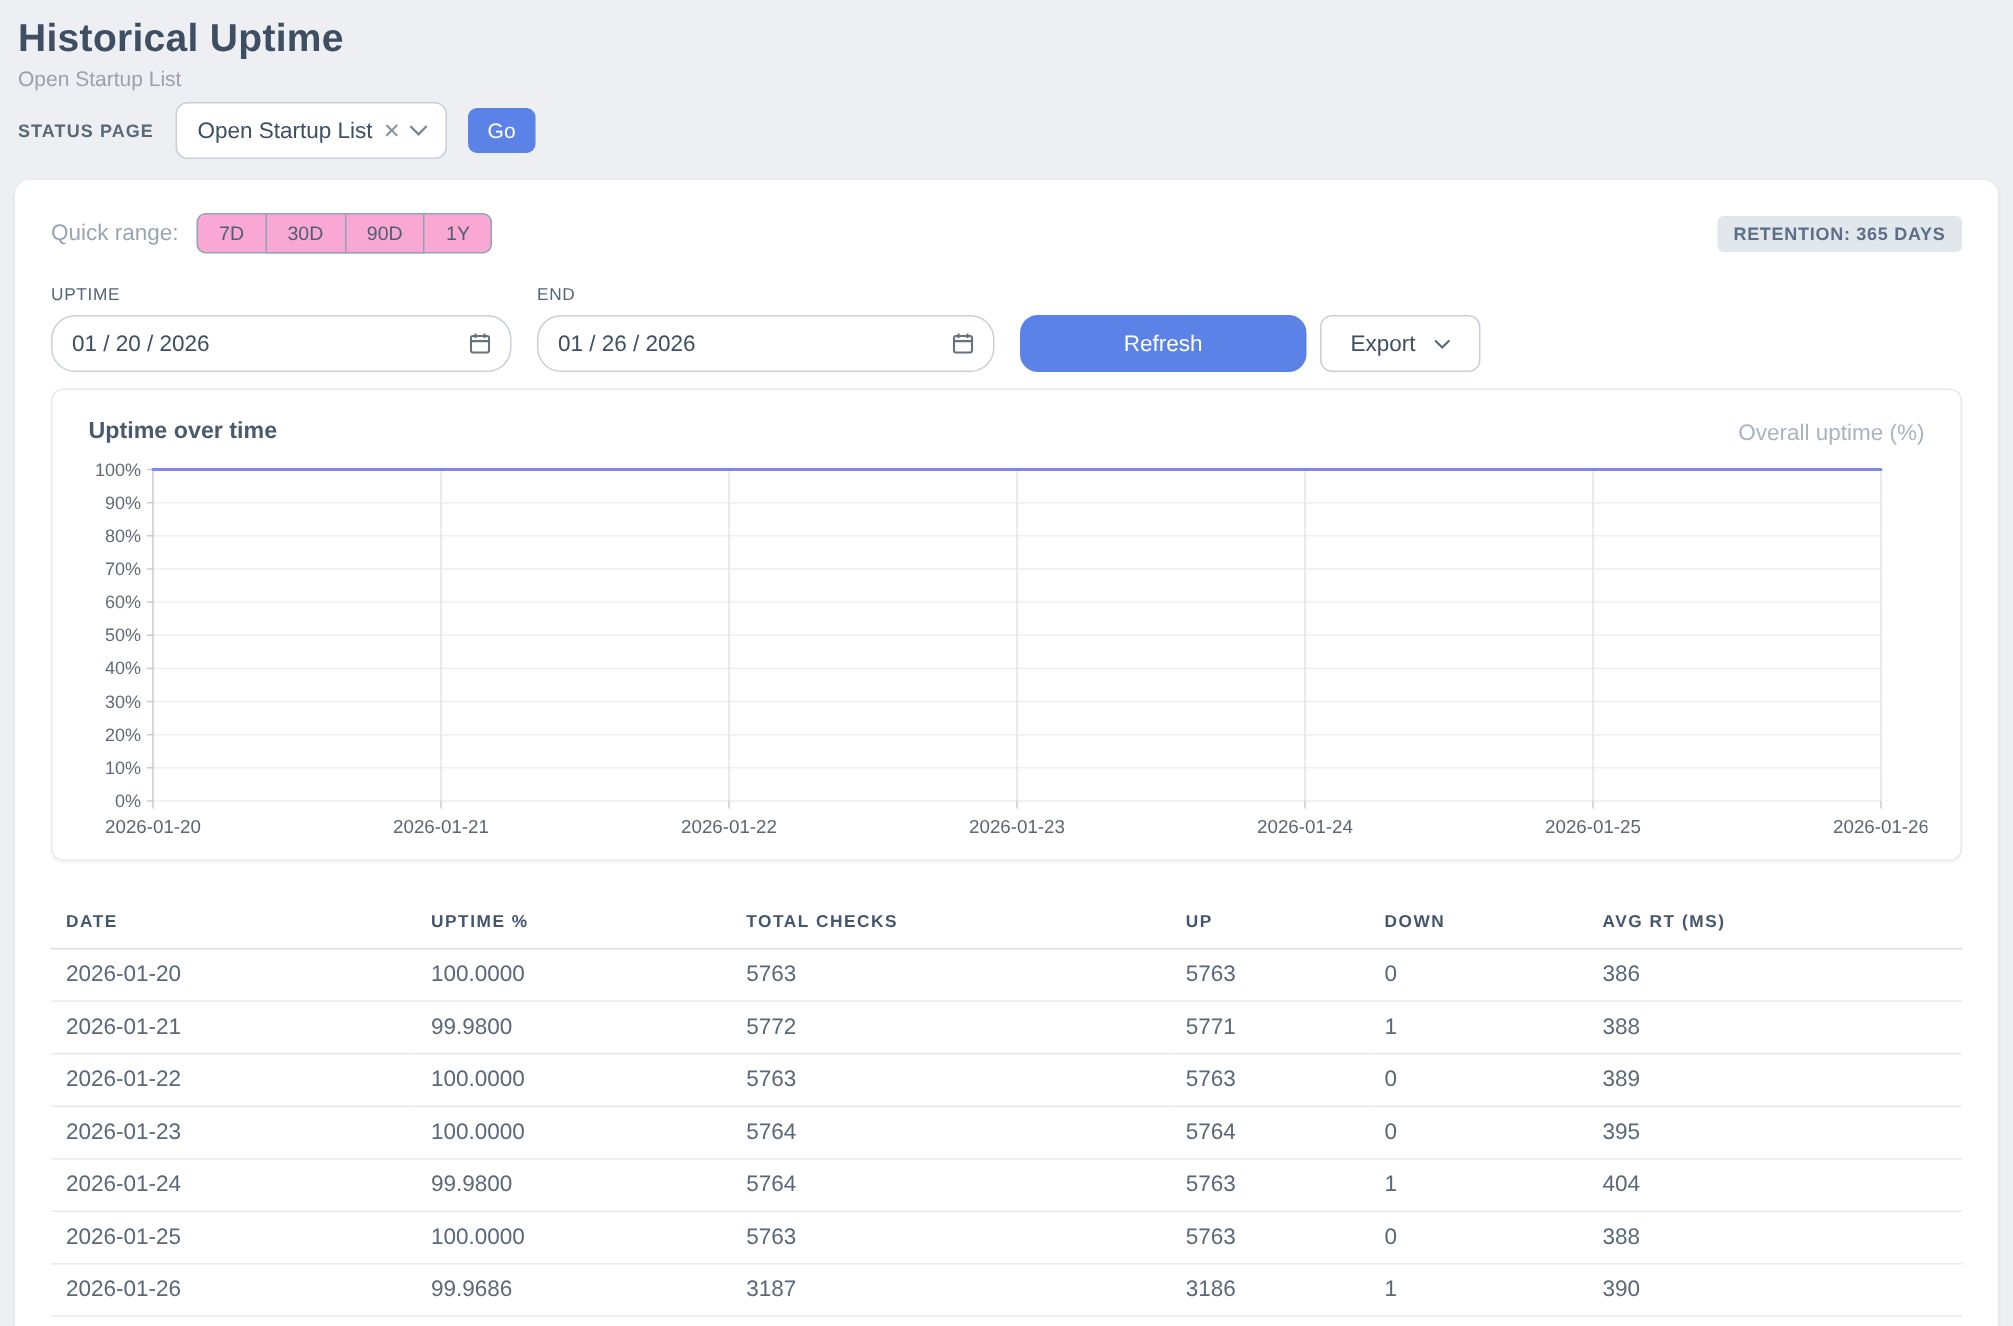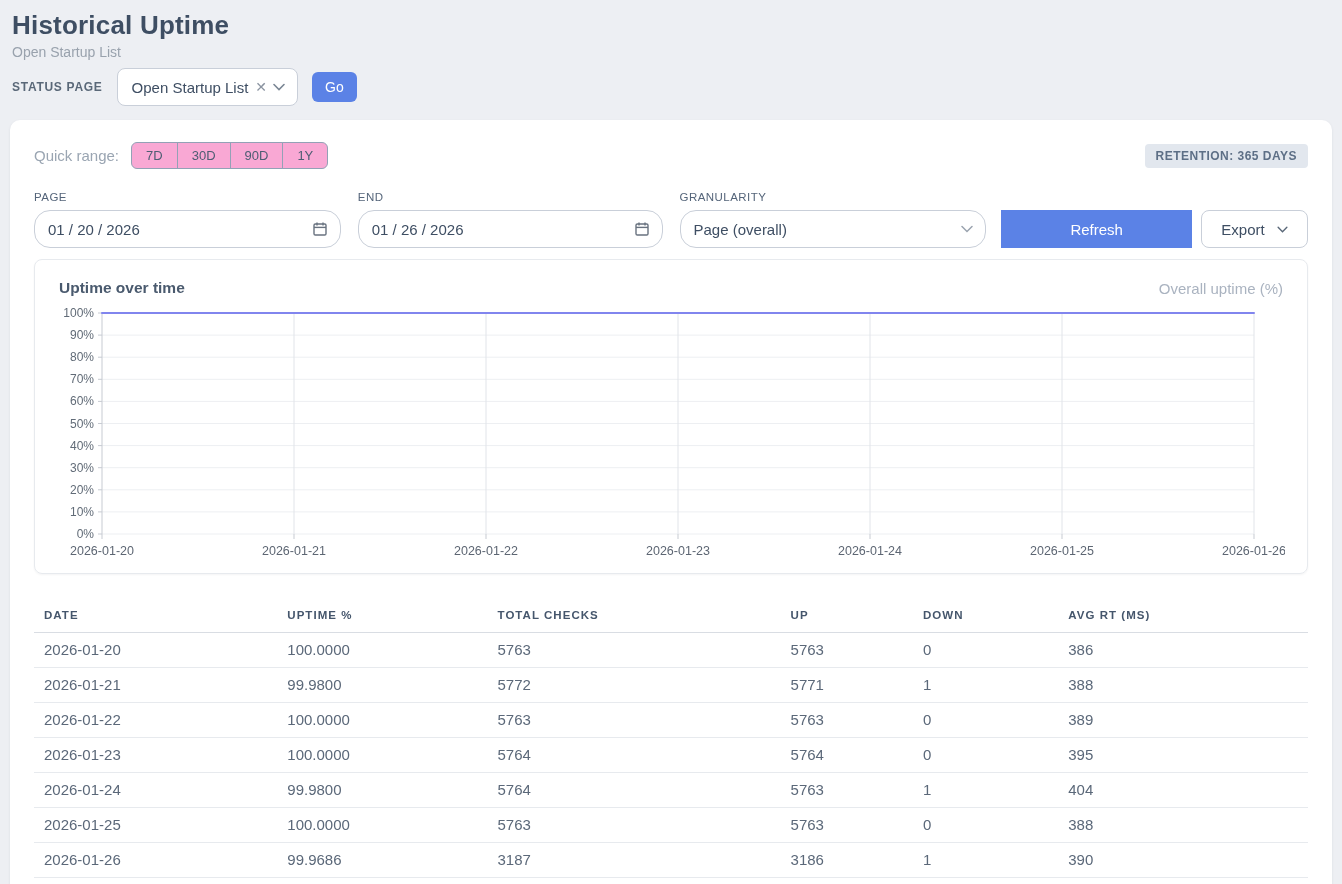--- a/index.html
+++ b/index.html
@@ -51,21 +51,21 @@
   .field { display:flex; flex-direction:column; }
   .field-label { font-size:11.5px; color:#55657a; letter-spacing:.04em; margin-bottom:7px; font-weight:400; }
   .input {
     height:38px; background:#fff; border:1px solid #c9cfd9; border-radius:16px;
     display:flex; align-items:center; justify-content:space-between; padding:0 12px 0 13px;
     font-size:15px; color:#3e4e63; cursor:pointer;
   }
   .w-start { width:307px; margin-right:17px; }
   .w-end   { width:305px; margin-right:17px; }
   .w-gran  { width:307px; margin-right:15px; }
-  .refresh-btn { width:191px; height:38px; font-size:15px; border-radius:0; margin-right:9px; }
+  .refresh-btn { width:191px; height:38px; font-size:15px; border-radius:12px; margin-right:9px; }
   .export-btn {
     width:107px; height:38px; background:#fff; border:1px solid #c9cfd9; border-radius:8px;
     font-size:15px; color:#3e4e63; font-family:inherit; cursor:pointer;
     display:flex; align-items:center; justify-content:center; gap:12px;
   }
   
   .chart-card {
     margin-top:11px; border:1px solid #e7eaee; border-radius:8px;
     box-shadow:0 1px 2px rgba(30,40,60,.05); padding:19px 24px 12px;
   }
@@ -115,49 +115,40 @@
           <button class="qr-btn">30D</button>
           <button class="qr-btn">90D</button>
           <button class="qr-btn">1Y</button>
         </div>
     </div>
     <span class="retention-badge">RETENTION: 365 DAYS</span>
   </div>
 
   <div class="filters-form">
     <div class="field w-start">
-      <span class="field-label">PAGE</span>
+      <span class="field-label">UPTIME</span>
       <div class="input">
         <span>01 / 20 / 2026</span>
         <svg width="16" height="16" viewBox="0 0 16 16">
           <rect x="2" y="3" width="12" height="11" rx="1.3" fill="none" stroke="#68727f" stroke-width="1.4"></rect>
           <line x1="5" y1="1.4" x2="5" y2="4.4" stroke="#68727f" stroke-width="1.4"></line>
           <line x1="11" y1="1.4" x2="11" y2="4.4" stroke="#68727f" stroke-width="1.4"></line>
           <line x1="2" y1="6.4" x2="14" y2="6.4" stroke="#68727f" stroke-width="1.4"></line>
         </svg>
       </div>
     </div>
     <div class="field w-end">
       <span class="field-label">END</span>
       <div class="input">
         <span>01 / 26 / 2026</span>
         <svg width="16" height="16" viewBox="0 0 16 16">
           <rect x="2" y="3" width="12" height="11" rx="1.3" fill="none" stroke="#68727f" stroke-width="1.4"></rect>
           <line x1="5" y1="1.4" x2="5" y2="4.4" stroke="#68727f" stroke-width="1.4"></line>
           <line x1="11" y1="1.4" x2="11" y2="4.4" stroke="#68727f" stroke-width="1.4"></line>
           <line x1="2" y1="6.4" x2="14" y2="6.4" stroke="#68727f" stroke-width="1.4"></line>
-        </svg>
-      </div>
-    </div>
-    <div class="field w-gran">
-      <span class="field-label">GRANULARITY</span>
-      <div class="input">
-        <span>Page (overall)</span>
-        <svg width="12" height="8" viewBox="0 0 12 8">
-          <path d="M1 1.5l5 5 5-5" stroke="#9aa3af" stroke-width="1.5" fill="none" stroke-linecap="round"></path>
         </svg>
       </div>
     </div>
     <button class="btn-blue refresh-btn">Refresh</button>
     <button class="export-btn">
       <span>Export</span>
       <svg width="11" height="7" viewBox="0 0 12 8">
         <path d="M1 1.5l5 5 5-5" stroke="#5a6878" stroke-width="1.6" fill="none" stroke-linecap="round"></path>
       </svg>
     </button>

